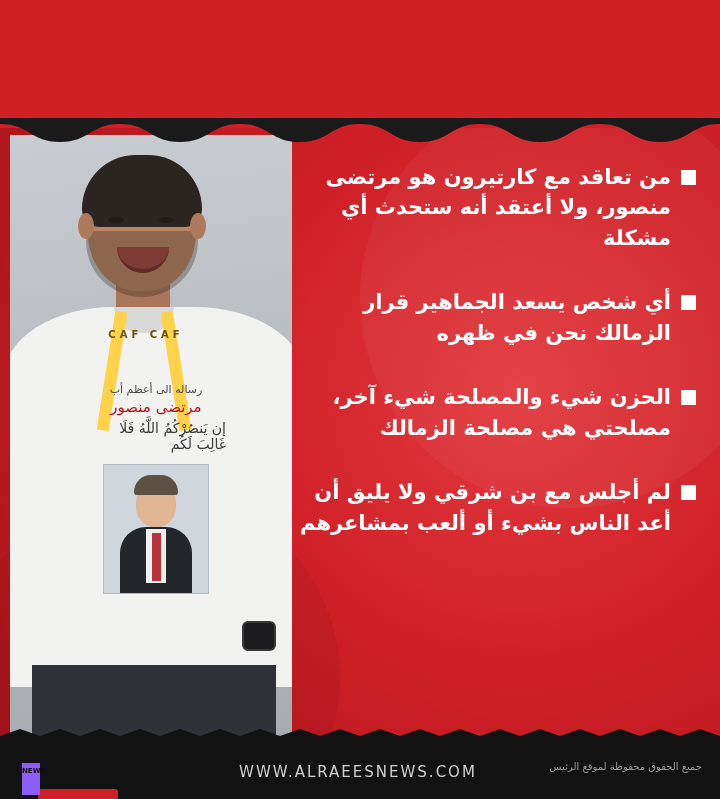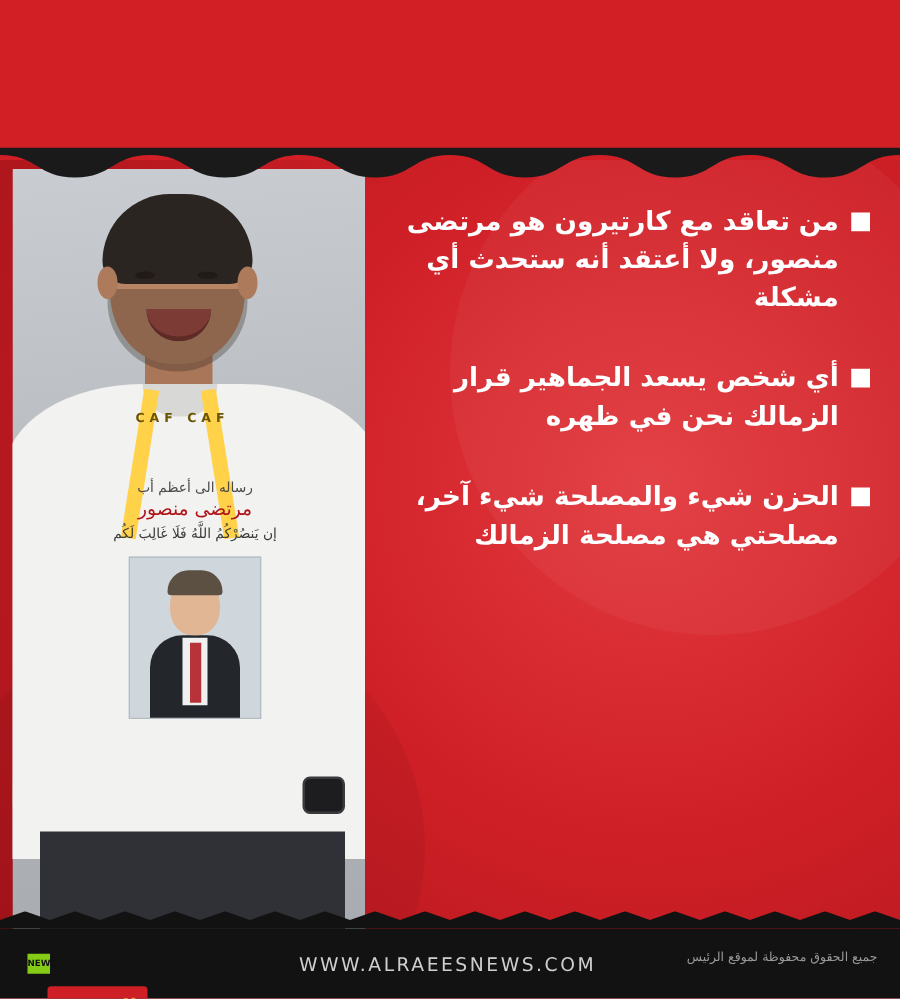--- a/index.html
+++ b/index.html
@@ -190,21 +190,21 @@
     letter-spacing: 4px;
   }
   .shirt-print {
     position: absolute;
     left: 76px; top: 248px;
     width: 140px; height: 260px;
     text-align: center;
   }
   .sp-line1 { color:#4a4a4a; font-size: 11px; }
   .sp-line2 { color:#b0141a; font-size: 15px; font-weight: normal; margin-top: 2px;}
-  .sp-line3 { color:#3a3a3a; font-size: 11px; margin-top: 4px; }
+  .sp-line3 { color:#3a3a3a; font-size: 14px; margin-top: 4px; text-align: right; }
   .sp-photo {
     margin: 12px auto 0;
     width: 104px; height: 128px;
     background: #cfd6dc;
     border: 1px solid #b4bcc2;
     position: relative;
     overflow: hidden;
   }
   .sp-face {
     position: absolute; left: 32px; top: 14px;
@@ -340,22 +340,22 @@
     font-size: 18px;
     font-weight: bold;
     text-align: center;
     line-height: 36px;
     direction: rtl;
     margin-top: 36px;
   }
   .logo-tag {
     position: absolute;
     left: 0; top: 12px;
-    width: 18px; height: 16px;
-    background: #84cc16;
+    width: 18px; height: 32px;
+    background: #8b5cf6;
     color: #111;
     font-size: 7px;
     font-weight: bold;
     text-align: center;
     line-height: 16px;
     letter-spacing: 0px;
     direction: ltr;
   }
 </style>
 </head>
@@ -421,20 +421,24 @@
       <div class="quote-text">من تعاقد مع كارتيرون هو مرتضى منصور، ولا أعتقد أنه ستحدث أي مشكلة</div>
     </div>
     <div class="quote">
       <div class="bullet"></div>
       <div class="quote-text">أي شخص يسعد الجماهير قرار الزمالك نحن في ظهره</div>
     </div>
     <div class="quote">
       <div class="bullet"></div>
       <div class="quote-text">الحزن شيء والمصلحة شيء آخر، مصلحتي هي مصلحة الزمالك</div>
     </div>
+    <div class="quote">
+      <div class="bullet"></div>
+      <div class="quote-text">لم أجلس مع بن شرقي ولا يليق أن أعد الناس بشيء أو ألعب بمشاعرهم</div>
+    </div>
   </div>
 
   <svg class="footer-zig" viewBox="0 0 720 14" preserveAspectRatio="none">
     <path d="M0,14 L0,7 L20,0 L40,7 L60,0 L80,7 L100,0 L120,7 L140,0 L160,7 L180,0 L200,7
              L220,0 L240,7 L260,0 L280,7 L300,0 L320,7 L340,0 L360,7 L380,0 L400,7 L420,0
              L440,7 L460,0 L480,7 L500,0 L520,7 L540,0 L560,7 L580,0 L600,7 L620,0 L640,7
              L660,0 L680,7 L700,0 L720,7 L720,14 Z" fill="#121212"></path>
   </svg>
 
   <div class="footer">

